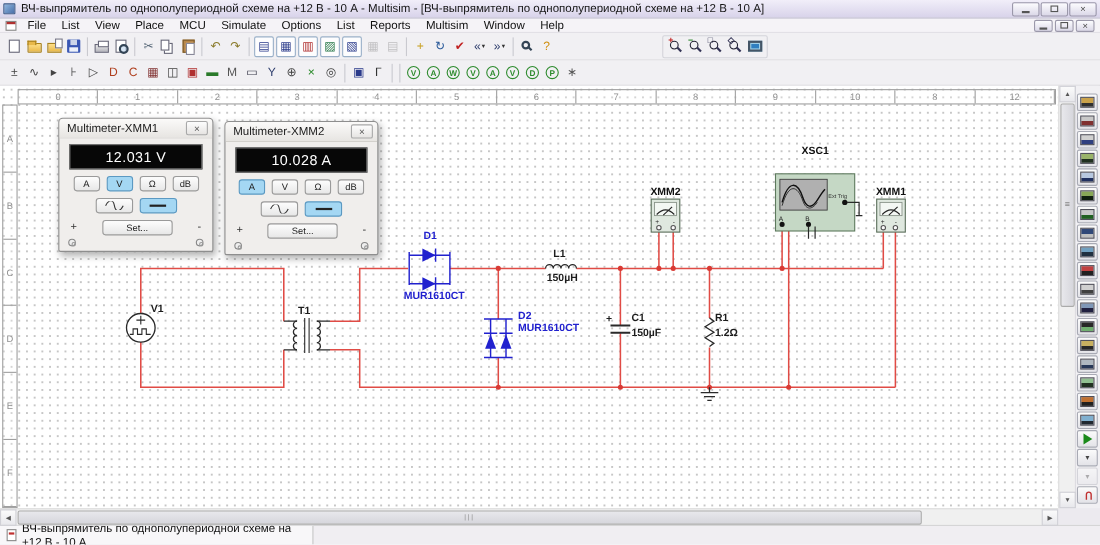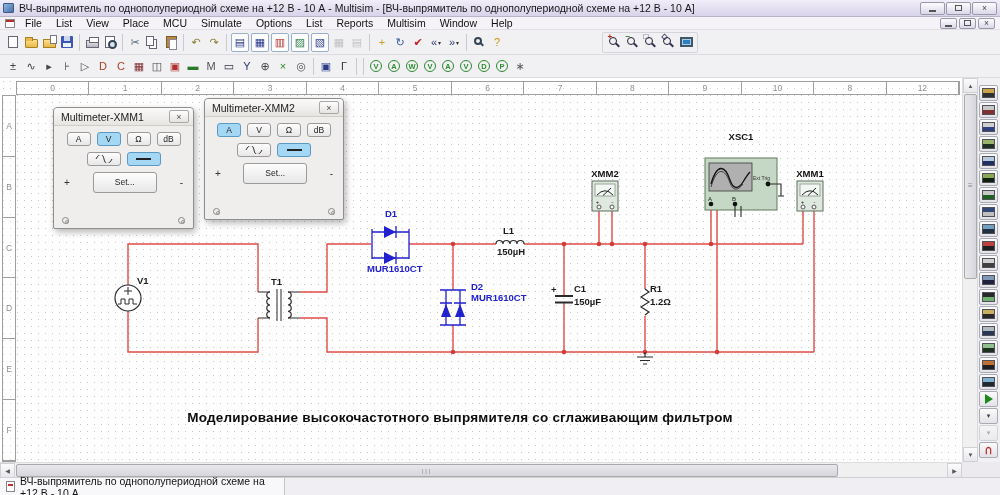--- a/index.html
+++ b/index.html
@@ -78,21 +78,21 @@
   .xtl{font:5px "Liberation Sans",sans-serif;fill:#333}
   
   .mmwin{position:absolute;width:141px;height:122px;background:#f0eeec;border:1px solid #8e8e8e;border-radius:4px 4px 2px 2px;box-shadow:2px 3px 7px rgba(0,0,0,.3)}
   .mmtitle{height:18px;display:flex;align-items:center;padding:0 4px 0 7px;background:linear-gradient(#fbfaf9,#e7e5e2);border-bottom:1px solid #d0cec9;border-radius:4px 4px 0 0;color:#1c1c1c;font-size:10.5px}
   .mmclose{margin-left:auto;width:20px;height:13px;border:1px solid #a8a8a8;border-radius:2px;background:linear-gradient(#fdfdfd,#e6e4e2);display:flex;align-items:center;justify-content:center;font-size:9px;color:#555}
   .mmdisplay{margin:5px 9px 0;height:23px;background:#070707;border:1px solid #7a7a7a;color:#fff;display:flex;align-items:center;justify-content:center;font-size:13px;letter-spacing:.4px}
   .mmrow{display:flex;justify-content:center;gap:6px;margin-top:6px}
   .mmbtn{width:24px;height:14px;border:1px solid #9a9a9a;border-radius:3px;background:linear-gradient(#fdfdfd,#e7e7e7);font-size:8.5px;display:flex;align-items:center;justify-content:center;color:#222}
   .mmbtn.wide{width:34px}
   .mmbtn.sel{background:#a4d7f3;border-color:#5b99c2}
-  .mmset{width:64px;height:21px;border:1px solid #9a9a9a;border-radius:3px;background:linear-gradient(#fdfdfd,#e7e7e7);font-size:8.5px;display:flex;align-items:center;justify-content:center;color:#222}
+  .mmset{width:64px;height:14px;border:1px solid #9a9a9a;border-radius:3px;background:linear-gradient(#fdfdfd,#e7e7e7);font-size:8.5px;display:flex;align-items:center;justify-content:center;color:#222}
   .mmfoot{display:flex;align-items:center;justify-content:space-between;margin:6px 10px 0;font-size:10px;color:#333;line-height:1}
   .term{position:absolute;bottom:4px;width:7px;height:7px;border:1px solid #888;border-radius:50%;background:#eee}
   .term:after{content:"";position:absolute;left:1.5px;top:1.5px;width:2px;height:2px;border:1px solid #999;border-radius:50%}
   .dcline{width:15px;border-top:2px solid #222}
   
   .vscroll{width:15px;height:384px;background:#f0f0f0;border-left:1px solid #ddd;position:relative}
   .varrow{width:15px;height:15px;display:flex;align-items:center;justify-content:center;font-size:6px;color:#555;border:1px solid #d0d0d6;background:linear-gradient(#fbfbfb,#e8e8ec)}
   .varrow.bot{position:absolute;bottom:0}
   .vthumb{position:absolute;left:1px;top:16px;width:13px;height:185px;background:linear-gradient(90deg,#e8e8ec,#d6d6dc);border:1px solid #aaa;border-radius:2px}
   .vthumb:after{content:"≡";position:absolute;left:3px;top:86px;font-size:8px;color:#888}
@@ -521,29 +521,29 @@
       </div>
     <div class="sheet-left">
         <div class="sheet-row">A</div>
         <div class="sheet-row">B</div>
         <div class="sheet-row">C</div>
         <div class="sheet-row">D</div>
         <div class="sheet-row">E</div>
         <div class="sheet-row">F</div>
       </div>
 
-    <div class="caption">Моделирование высокочастотного выпрямителя со сглаживающим фильтром</div>
 
     <div class="mmwin" style="left:53px;top:29px">
       <div class="mmtitle">
         <span>Multimeter-XMM1</span>
         <span class="mmclose">
             <span>×</span>
           </span>
       </div>
+      <div class="mmdisplay">12.031 V</div>
       <div class="mmrow">
         <span class="mmbtn">A</span>
         <span class="mmbtn sel">V</span>
         <span class="mmbtn">Ω</span>
         <span class="mmbtn">dB</span>
       </div>
       <div class="mmrow">
         <span class="mmbtn wide">
           <svg width="18" height="8">
               <path d="M1,4 C4,-2 8,-2 9,4 S14,10 17,4" stroke="#333" fill="none"></path>
@@ -555,27 +555,28 @@
       </div>
       <div class="mmfoot">
         <span>+</span>
         <span class="mmset">Set...</span>
         <span>-</span>
       </div>
       <span class="term" style="left:8px"></span>
       <span class="term" style="right:8px"></span>
     </div>
 
-    <div class="mmwin" style="left:204px;top:20px;width:140px">
+    <div class="mmwin" style="left:204px;top:32px;width:140px">
       <div class="mmtitle">
         <span>Multimeter-XMM2</span>
         <span class="mmclose">
             <span>×</span>
           </span>
       </div>
+      <div class="mmdisplay">10.028 A</div>
       <div class="mmrow">
         <span class="mmbtn sel">A</span>
         <span class="mmbtn">V</span>
         <span class="mmbtn">Ω</span>
         <span class="mmbtn">dB</span>
       </div>
       <div class="mmrow">
         <span class="mmbtn wide">
           <svg width="18" height="8">
               <path d="M1,4 C4,-2 8,-2 9,4 S14,10 17,4" stroke="#333" fill="none"></path>

